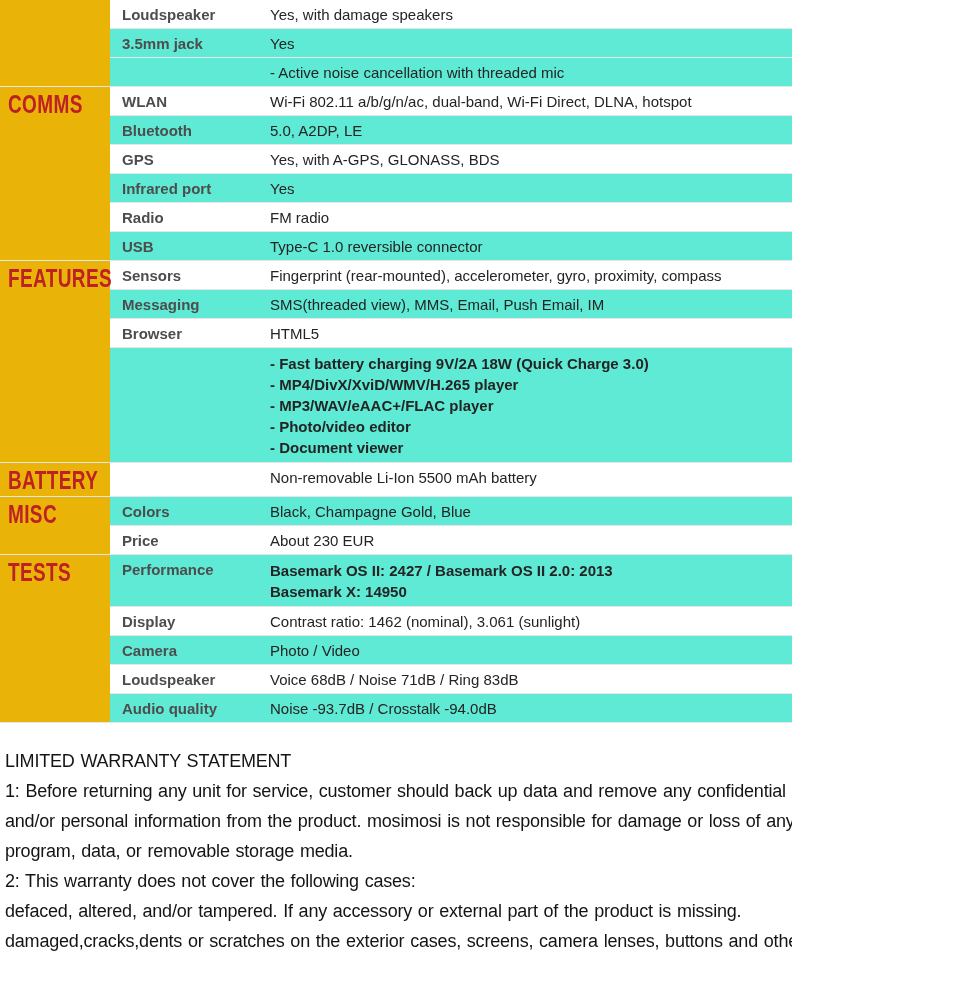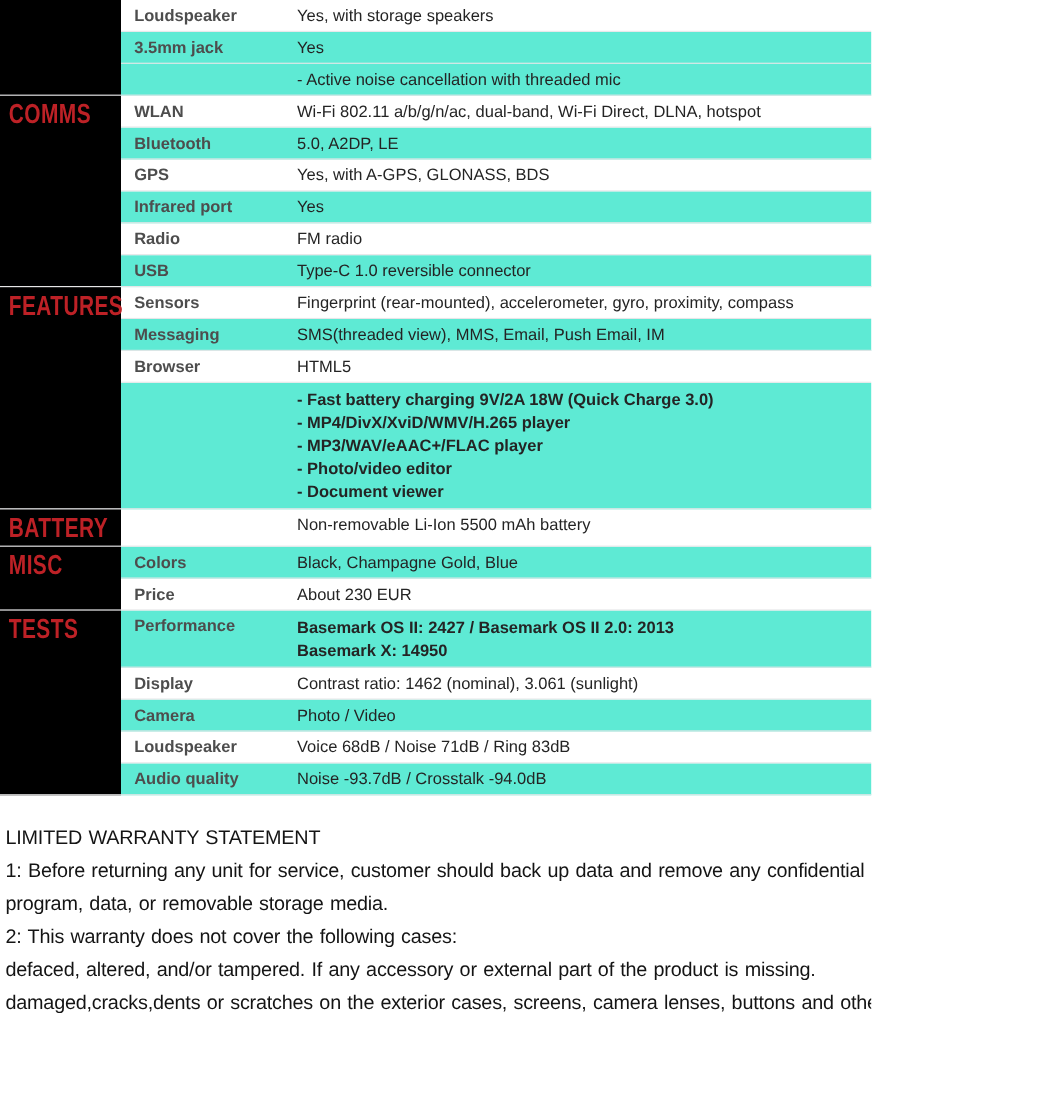--- a/index.html
+++ b/index.html
@@ -30,21 +30,21 @@
   table.specs th, table.specs td {
     border-top: 1px solid #e6e6e8;
     vertical-align: top;
     text-align: left;
     margin: 0;
   }
   table.specs tr:first-child th,
   table.specs tr:first-child td { border-top: none; }
 
   th.cat {
-    background: #000000;
+    background: #eab308;
     padding: 5px 0 3px 8px;
     font-weight: normal;
   }
   .cat-label {
     display: inline-block;
     transform: scaleX(0.76);
     transform-origin: 0 0;
     font-size: 25px;
     line-height: 25px;
     font-weight: 700;
@@ -89,21 +89,21 @@
   <table class="specs">
     <colgroup>
       <col class="c-cat">
       <col class="c-ttl">
       <col class="c-nfo">
     </colgroup>
     <tbody>
         <tr>
           <th class="cat" rowspan="3"><span class="cat-label"></span></th>
           <td class="ttl">Loudspeaker</td>
-          <td class="nfo">Yes, with storage speakers</td>
+          <td class="nfo">Yes, with damage speakers</td>
         </tr>
         <tr class="shaded">
           <td class="ttl">3.5mm jack</td>
           <td class="nfo">Yes</td>
         </tr>
         <tr class="shaded">
           <td class="ttl"></td>
           <td class="nfo">- Active noise cancellation with threaded mic</td>
         </tr>
         <tr>
@@ -192,19 +192,20 @@
           <td class="ttl">Audio quality</td>
           <td class="nfo">Noise -93.7dB / Crosstalk -94.0dB</td>
         </tr>
       </tbody>
   </table>
 
   <div class="warranty">
     <div>LIMITED WARRANTY STATEMENT</div>
 
   <div>1: Before returning any unit for service, customer should back up data and remove any confidential</div>
+      <div>and/or personal information from the product. mosimosi is not responsible for damage or loss of any</div>
       <div>program, data, or removable storage media.</div>
       <div>2: This warranty does not cover the following cases:</div>
       <div>defaced, altered, and/or tampered. If any accessory or external part of the product is missing.</div>
       <div>damaged,cracks,dents or scratches on the exterior cases, screens, camera lenses, buttons and other</div>
     </div>
 
 </div>
 
 </body></html>

